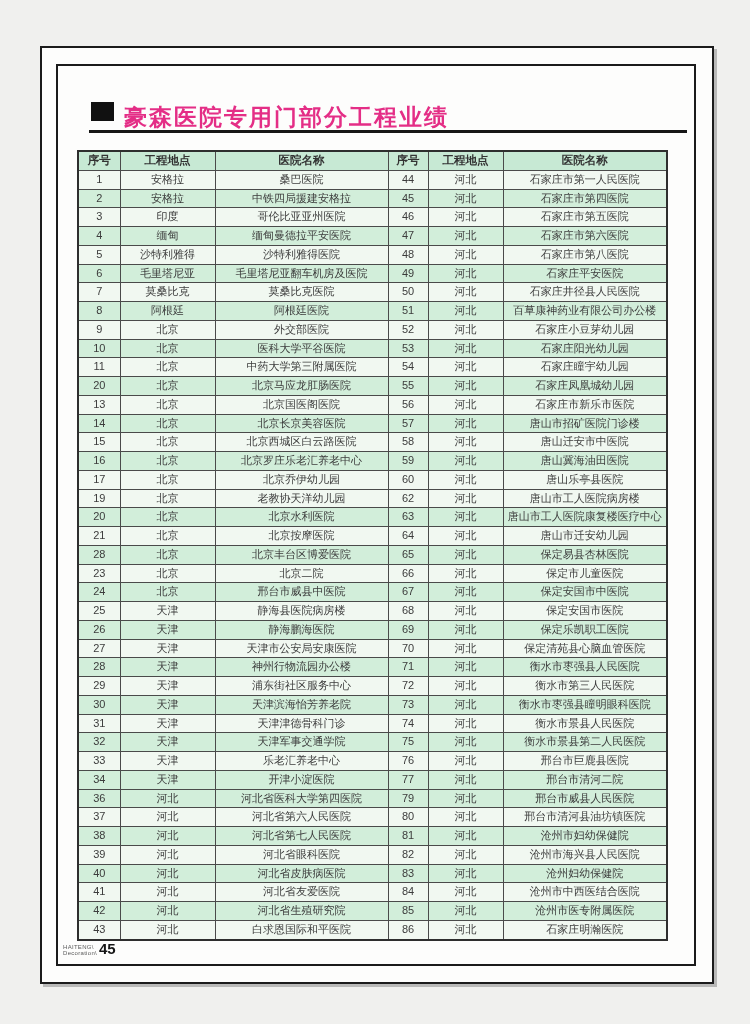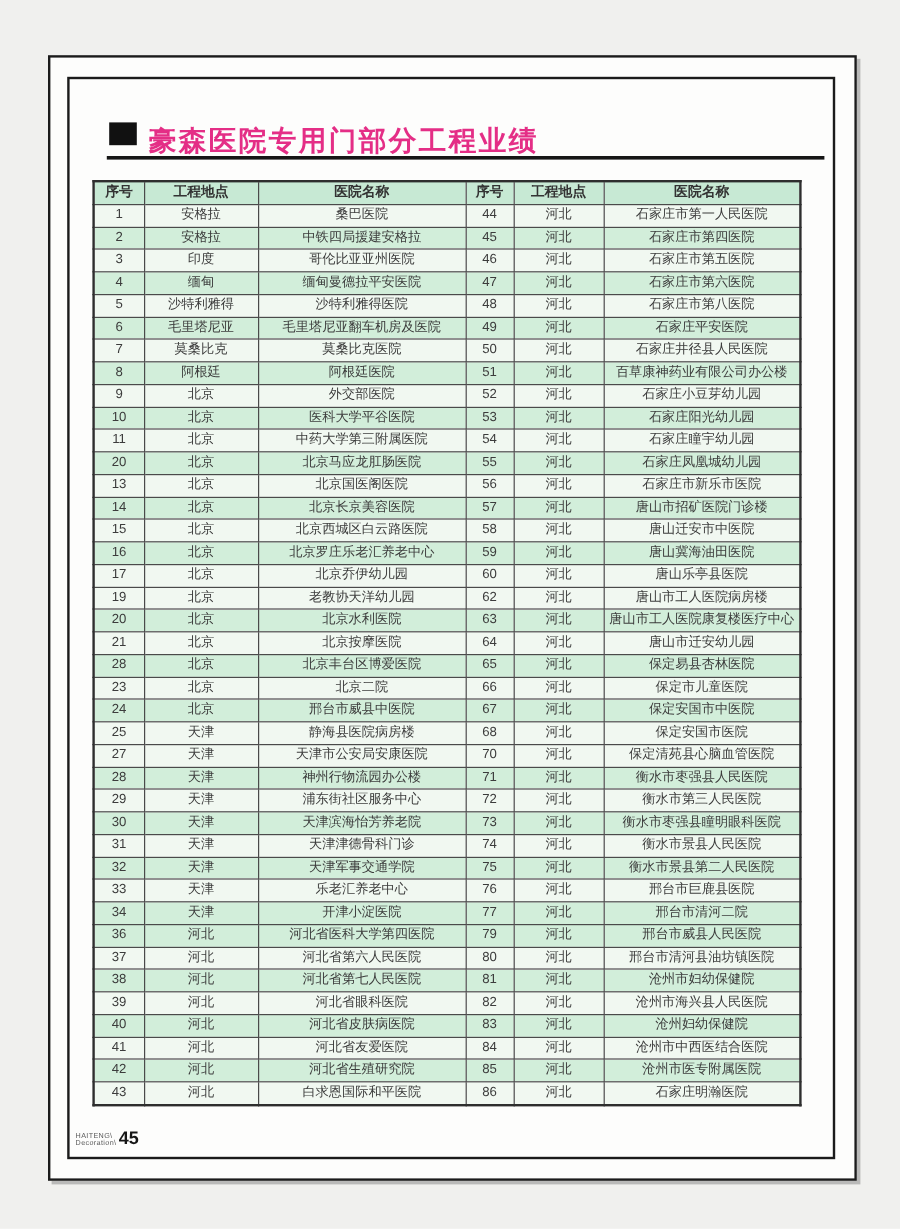--- a/index.html
+++ b/index.html
@@ -280,20 +280,28 @@
               <td>保定安国市中医院</td>
             </tr>
             <tr>
               <td>25</td>
               <td>天津</td>
               <td>静海县医院病房楼</td>
               <td>68</td>
               <td>河北</td>
               <td>保定安国市医院</td>
             </tr>
+            <tr class="alt">
+              <td>26</td>
+              <td>天津</td>
+              <td>静海鹏海医院</td>
+              <td>69</td>
+              <td>河北</td>
+              <td>保定乐凯职工医院</td>
+            </tr>
             <tr>
               <td>27</td>
               <td>天津</td>
               <td>天津市公安局安康医院</td>
               <td>70</td>
               <td>河北</td>
               <td>保定清苑县心脑血管医院</td>
             </tr>
             <tr class="alt">
               <td>28</td>

